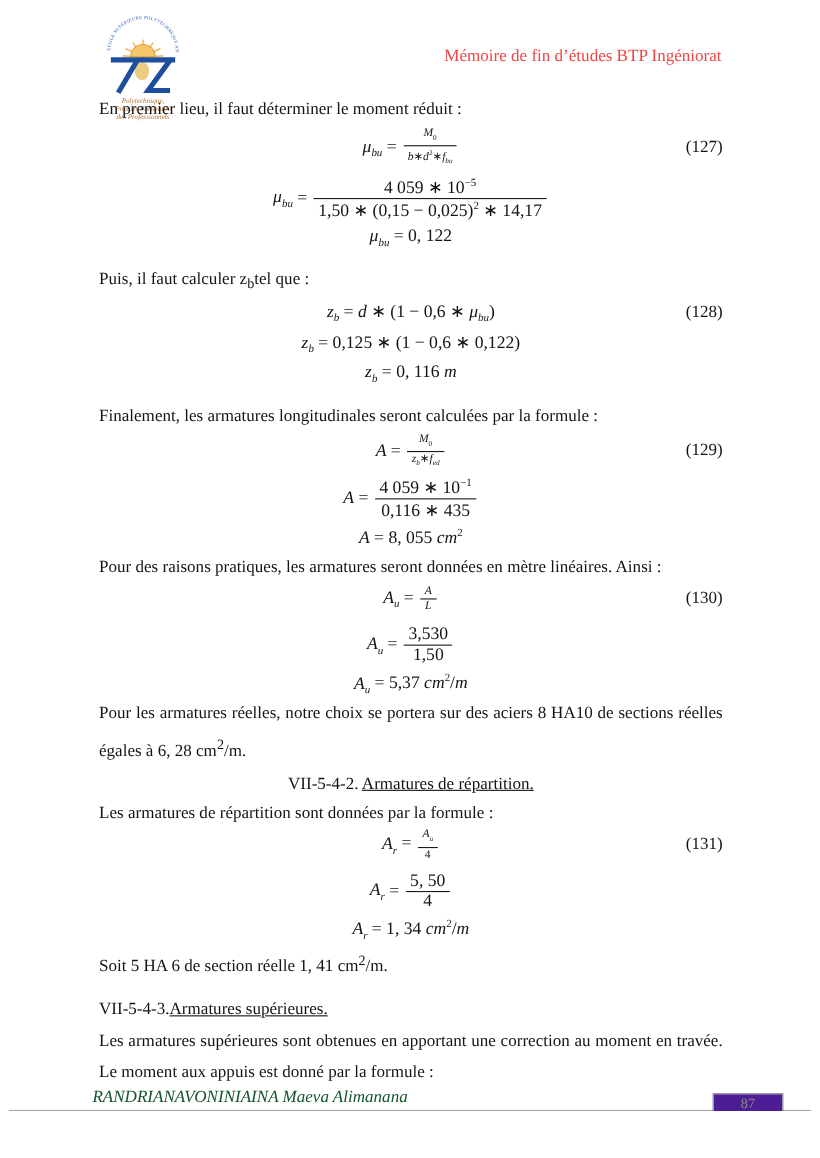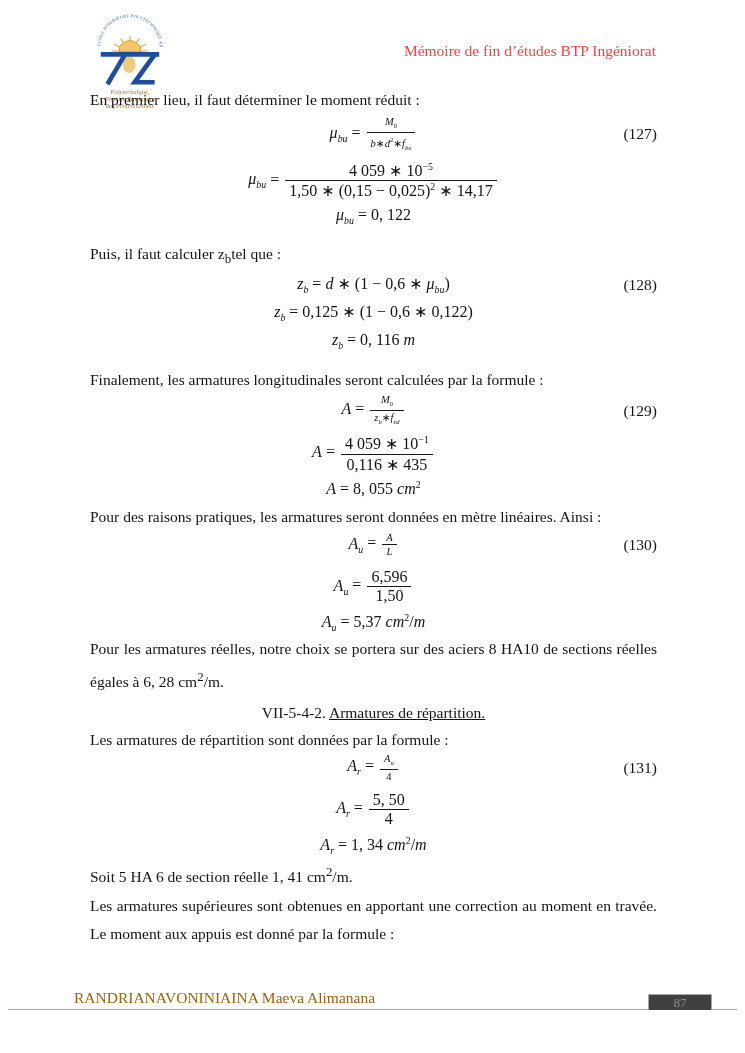--- a/index.html
+++ b/index.html
@@ -27,25 +27,25 @@
   .math { white-space:nowrap; }
   .math sub { font-size:62%; }
   .math sup { font-size:62%; }
   .frac { display:inline-block; vertical-align:middle; text-align:center; margin:0 2px; }
   .frac .num, .frac .den { display:block; padding:0 4px; }
   .frac .den { border-top:1.4px solid #1a1a1a; }
   .frac.small { font-size:10.5px; line-height:13px; }
   .eq-no { position:absolute; right:0; top:50%; transform:translateY(-50%); font-size:15.5px; font-style:normal; }
 
   
-  .footer-author { position:absolute; left:74px; top:989px; font-size:15.5px; color:#a16207; }
+  .footer-author { position:absolute; left:84px; top:989px; font-size:15.5px; color:#14532d;font-style:italic; }
   .footer-line { position:absolute; left:8px; right:8px; top:1009px; height:1px; background:#a6a6a6; }
   .page-number-tab {
     position:absolute; left:648px; top:994px; width:62px; height:15px;
-    background:#404040; border:1px solid #a6a6a6; border-bottom:none;
+    background:#4c1d95; border:1px solid #a6a6a6; border-bottom:none;
     text-align:center; font-size:13px; line-height:15px; color:#8c8c8c; z-index:2;
   }
 </style>
 </head>
 <body>
 
 <div class="page">
 
   <div class="logo-block">
     <svg width="84" height="78" viewBox="0 0 84 84">
@@ -122,21 +122,21 @@
       <span class="math"><i>A</i> =  8, 055 <i>cm</i><sup>2</sup></span>
     </div>
 
     <div class="para" style="margin-top:8px;">Pour des raisons pratiques, les armatures seront données en mètre linéaires. Ainsi :</div>
 
     <div class="math-row" style="margin-top:2px; min-height:34px;">
       <span class="math"><span><i>A<sub>u</sub></i> = </span><span class="frac small"><span class="num"><i>A</i></span><span class="den"><i>L</i></span></span></span>
       <span class="eq-no">(130)</span>
     </div>
     <div class="math-row" style="margin-top:2px; min-height:46px;">
-      <span class="math"><span><i>A<sub>u</sub></i> = </span><span class="frac"><span class="num">6,596</span><span class="den">1,50</span></span></span>
+      <span class="math"><span><i>A<sub>u</sub></i> = </span><span class="frac"><span class="num">3,530</span><span class="den">1,50</span></span></span>
     </div>
     <div class="math-row" style="margin-top:2px; min-height:20px;">
       <span class="math"><i>A<sub>u</sub></i> =  5,37 <i>cm</i><sup>2</sup>/<i>m</i></span>
     </div>
 
     <div class="para spread" style="margin-top:2px;">Pour les armatures réelles, notre choix se portera sur des aciers 8 HA10 de sections réelles égales à  6, 28 cm<sup>2</sup>/m.</div>
 
     <div class="section-heading" style="margin-top:6px;text-align:center;">
       <span>VII-5-4-2. </span><span class="underlined">Armatures de répartition.</span>
     </div>
@@ -149,20 +149,23 @@
     </div>
     <div class="math-row" style="margin-top:2px; min-height:46px;">
       <span class="math"><span><i>A<sub>r</sub></i> = </span><span class="frac"><span class="num">5, 50</span><span class="den">4</span></span></span>
     </div>
     <div class="math-row" style="margin-top:2px; min-height:20px;">
       <span class="math"><i>A<sub>r</sub></i> =  1, 34 <i>cm</i><sup>2</sup>/<i>m</i></span>
     </div>
 
     <div class="para" style="margin-top:6px;">Soit 5 HA 6 de section réelle 1, 41 cm<sup>2</sup>/m.</div>
 
+    <div class="section-heading" style="margin-top:20px;">
+      <span>VII-5-4-3.</span><span class="underlined">Armatures supérieures.</span>
+    </div>
 
     <div class="para spread" style="margin-top:6px;">Les armatures supérieures sont obtenues en apportant une correction au moment en travée. Le moment aux appuis est donné par la formule :</div>
 
   </div>
 
   <div class="footer-author">RANDRIANAVONINIAINA Maeva Alimanana</div>
   <div class="footer-line"></div>
   <div class="page-number-tab">87</div>
 
 </div>

